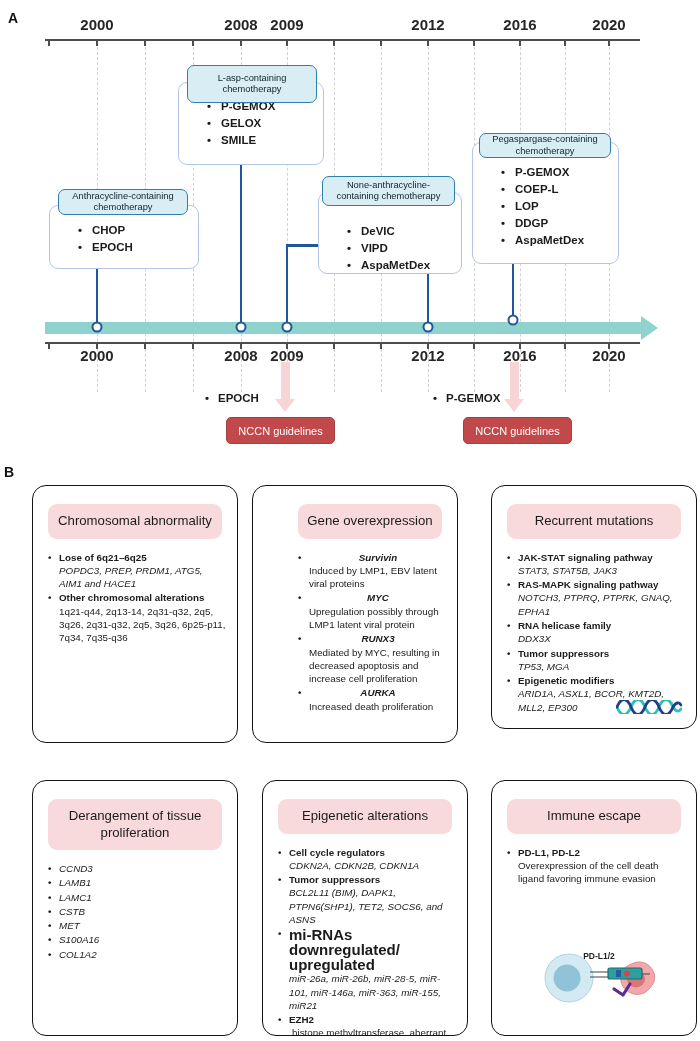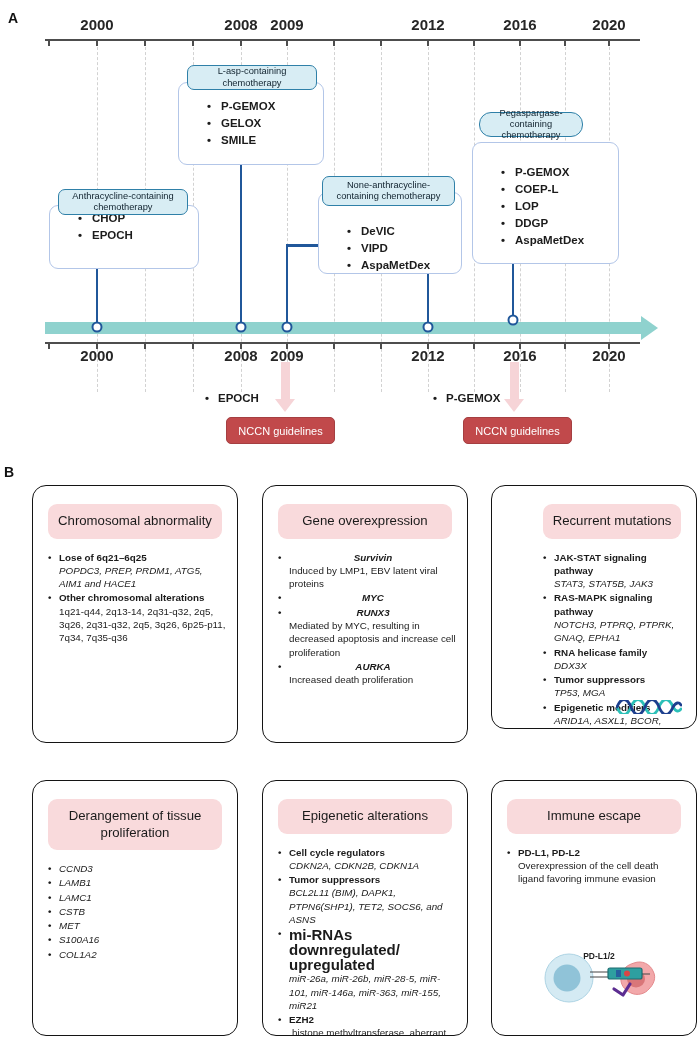--- a/index.html
+++ b/index.html
@@ -63,55 +63,55 @@
   <div class="band-head"></div>
 
   <div class="stem" style="left:95.5px;top:267px;height:55px;"></div>
   <div class="stem" style="left:239.5px;top:163px;height:159px;"></div>
   <div class="stem" style="left:285.8px;top:244px;height:78px;"></div>
   <div class="hconn" style="left:286px;top:244px;width:32px;"></div>
   <div class="stem" style="left:426.5px;top:272px;height:50px;"></div>
   <div class="stem" style="left:511.5px;top:262px;height:56px;"></div>
 
   <div class="tbox" style="left:49px;top:205px;width:148px;height:62px;">
-    <ul style="margin-top:6px;">
+    <ul style="margin-top:18px;">
       <li>CHOP</li>
       <li>EPOCH</li>
     </ul>
   </div>
   <div class="tbox-header" style="left:58px;top:189px;width:130px;height:26px;">Anthracycline-containing chemotherapy</div>
 
   <div class="tbox" style="left:178px;top:82px;width:144px;height:81px;">
     <ul style="margin-top:17px;">
       <li>P-GEMOX</li>
       <li>GELOX</li>
       <li>SMILE</li>
     </ul>
   </div>
-  <div class="tbox-header" style="left:187px;top:65px;width:130px;height:25px;">L-asp-containing chemotherapy</div>
+  <div class="tbox-header" style="left:187px;top:65px;width:130px;height:38px;">L-asp-containing chemotherapy</div>
 
   <div class="tbox" style="left:318px;top:192px;width:142px;height:80px;">
     <ul style="margin-top:32px;">
       <li>DeVIC</li>
       <li>VIPD</li>
       <li>AspaMetDex</li>
     </ul>
   </div>
   <div class="tbox-header" style="left:322px;top:176px;width:133px;height:30px;">None-anthracycline-containing chemotherapy</div>
 
   <div class="tbox" style="left:472px;top:142px;width:145px;height:120px;">
     <ul style="margin-top:23px;">
       <li>P-GEMOX</li>
       <li>COEP-L</li>
       <li>LOP</li>
       <li>DDGP</li>
       <li>AspaMetDex</li>
     </ul>
   </div>
-  <div class="tbox-header" style="left:479px;top:112px;width:104px;height:25px;border-radius:12px;">Pegaspargase-containing chemotherapy</div>
+  <div class="tbox-header" style="left:479px;top:133px;width:132px;height:25px;">Pegaspargase-containing chemotherapy</div>
 
   <span class="milestone-label" style="left:205px;top:392px;">EPOCH</span>
   <div class="pink-shaft" style="left:280.5px;top:362px;height:38px;"></div>
   <div class="pink-head" style="left:275px;top:399px;"></div>
   <div class="nccn" style="left:226px;top:417px;width:107px;height:25px;">NCCN guidelines</div>
 
   <span class="milestone-label" style="left:433px;top:392px;">P-GEMOX</span>
   <div class="pink-shaft" style="left:509.5px;top:362px;height:38px;"></div>
   <div class="pink-head" style="left:504px;top:399px;"></div>
   <div class="nccn" style="left:463px;top:417px;width:107px;height:25px;">NCCN guidelines</div>
@@ -123,42 +123,43 @@
         <div class="bhead bold">Lose of 6q21–6q25</div>
         <div class="bsub italic">POPDC3, PREP, PRDM1, ATG5, AIM1 and HACE1</div>
       </div>
       <div class="bitem">
         <div class="bhead bold">Other chromosomal alterations</div>
         <div class="bsub">1q21-q44, 2q13-14, 2q31-q32, 2q5, 3q26, 2q31-q32, 2q5, 3q26, 6p25-p11, 7q34, 7q35-q36</div>
       </div>
     </div>
   </div>
 
-  <div class="bbox" style="left:262px;top:485px;height:258px;">
+  <div class="bbox" style="left:252px;top:485px;height:258px;padding-left:30px;">
     <div class="bpill">Gene overexpression</div>
     <div class="bcontent" style="margin-top:4px;">
       <div class="bitem">
         <div class="bhead bolditalic">Survivin</div>
         <div class="bsub">Induced by LMP1, EBV latent viral proteins</div>
       </div>
       <div class="bitem">
         <div class="bhead bolditalic">MYC</div>
+        <div class="bsub">Upregulation possibly through LMP1 latent viral protein</div>
       </div>
       <div class="bitem">
         <div class="bhead bolditalic">RUNX3</div>
         <div class="bsub">Mediated by MYC, resulting in decreased apoptosis and increase cell proliferation</div>
       </div>
       <div class="bitem">
         <div class="bhead bolditalic">AURKA</div>
         <div class="bsub">Increased death proliferation</div>
       </div>
     </div>
   </div>
 
-  <div class="bbox" style="left:491px;top:485px;height:244px;padding-left:36px;">
+  <div class="bbox" style="left:491px;top:485px;height:244px;">
     <div class="bpill">Recurrent mutations</div>
     <div class="bcontent" style="margin-top:6px;">
       <div class="bitem">
         <div class="bhead bold">JAK-STAT signaling pathway</div>
         <div class="bsub italic">STAT3, STAT5B, JAK3</div>
       </div>
       <div class="bitem">
         <div class="bhead bold">RAS-MAPK signaling pathway</div>
         <div class="bsub italic">NOTCH3, PTPRQ, PTPRK, GNAQ, EPHA1</div>
       </div>

